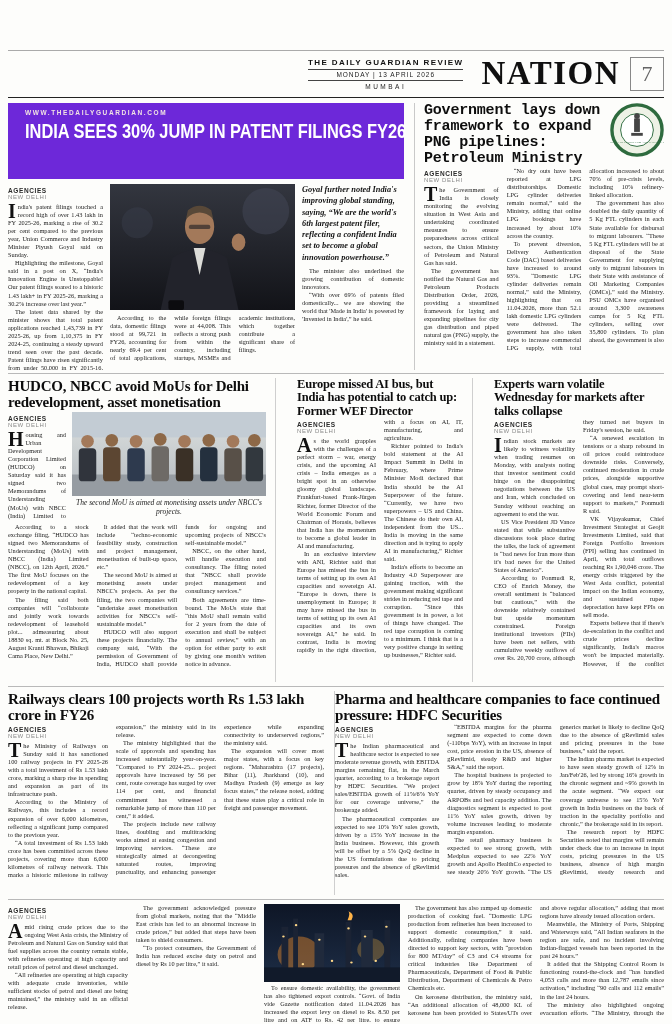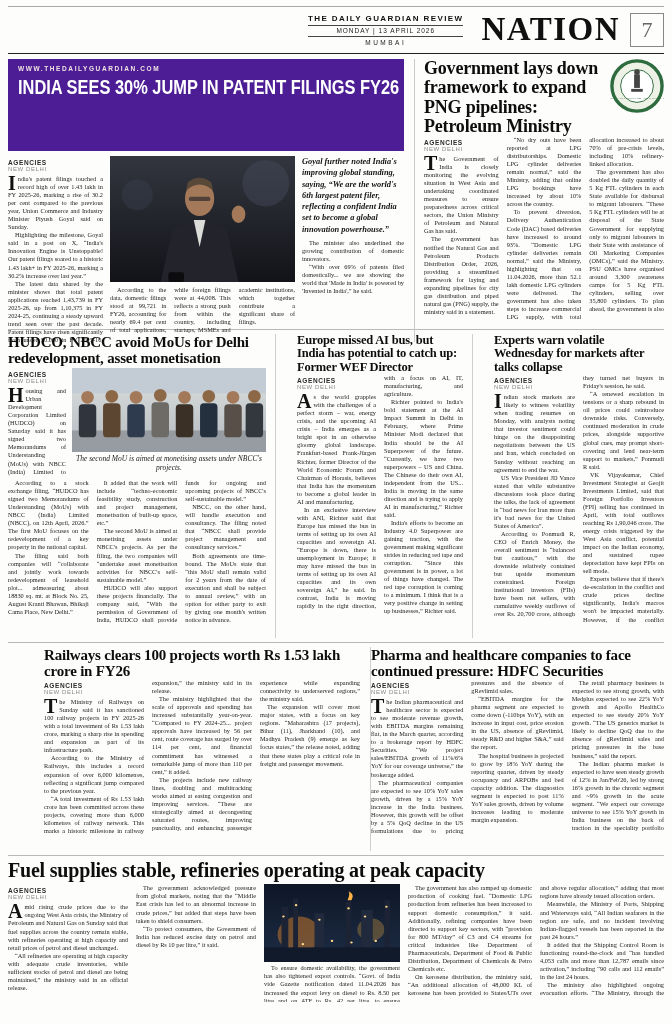--- a/index.html
+++ b/index.html
@@ -4,60 +4,60 @@
 <style>
   * { margin:0; padding:0; box-sizing:border-box; }
   html,body { background:#d9d9d9; }
   .page {
     width:672px; height:1024px; margin:0 auto; background:#fdfdfb;
     padding:6px 8px; overflow:hidden; position:relative;
     font-family:"Liberation Serif", serif; color:#1b1b1b;
   }
   
   .masthead { display:flex; align-items:center; border-top:1px solid #aaa;
-    border-bottom:1.5px solid #222; padding:4px 0 5px; height:48px; }
+    border-bottom:1.5px solid #222; padding:4px 0 5px; height:48px;margin-top:44px; }
   .mast-sp1 { flex:0 0 300px; }
   .mast-center { text-align:center; font-family:"Liberation Sans", sans-serif; }
   .paper-name { font-size:8px; font-weight:bold; letter-spacing:1.4px; color:#111; }
   .date-line { font-size:6.5px; letter-spacing:1px; color:#222; border-top:1px solid #444;
     border-bottom:1px solid #444; padding:1.5px 6px; margin:2px 0; }
   .city-line { font-size:6.5px; letter-spacing:2.5px; color:#222; }
   .mast-sp2 { flex:1; }
   .section-name { font-family:"Liberation Serif", serif; font-size:33px; font-weight:700;
     letter-spacing:1.5px; color:#101010; line-height:1; }
   .page-box { width:34px; height:34px; border:1px solid #888; margin-left:10px;
     display:flex; align-items:center; justify-content:center;
     font-size:22px; color:#666; font-weight:400; }
   
   .hdivider { border-top:1px solid #b9b9b9; margin:4px 0; }
   article { overflow:hidden; }
   .headline { font-family:"Liberation Serif", serif; font-weight:700; color:#0d0d0d;
     line-height:1.07; letter-spacing:-0.2px; }
   .h-md { font-size:15px; }
   .h-sm { font-size:12.5px; }
-  .h-png { font-size:18px; }
+  .h-png { font-size:15px;font-family:Liberation Mono, monospace; }
   .h-lg { font-size:20px; }
   .byline { font-family:"Liberation Sans", sans-serif; margin:3px 0 3px; }
   .byline .agency { font-size:6.5px; font-weight:bold; letter-spacing:.6px; color:#2b2b2b; }
   .byline .place { font-size:6px; letter-spacing:.6px; color:#8a8a8a; }
   .para { font-size:6.3px; line-height:1.28; text-align:justify; text-indent:7px;
     color:#222; }
   .cols { column-gap:8px; column-fill:auto; }
   .c2 { column-count:2; } .c3 { column-count:3; }
   .dc p:first-of-type { text-indent:0; }
   .dc p:first-of-type::first-letter { float:left; font-size:20px; line-height:15px;
     padding:1px 2px 0 0; font-weight:bold; color:#111; }
   figure { overflow:hidden; }
   figure svg { display:block; width:100%; height:100%; }
   .caption { font-style:italic; font-size:7.5px; text-align:center; color:#222;
     padding-top:2px; line-height:1.2; }
   
   .row-top { display:grid; grid-template-columns:396px 1fr; column-gap:10px;
     height:266px; margin-top:5px; }
-  .red-banner { background:#4c1d95; color:#fff; padding:6px 10px 7px; height:92px; }
+  .red-banner { background:#6d28d9; color:#fff; padding:6px 17px 7px; height:76px; }
   .site-url { font-family:"Liberation Sans", sans-serif; font-size:6.5px; font-weight:bold;
     letter-spacing:1.6px; color:#f2e3e3; margin-bottom:5px; }
   .banner-headline { font-family:"Liberation Sans", sans-serif; font-weight:700;
     font-size:20px; line-height:1; white-space:nowrap; transform:scaleX(.82);
     transform-origin:left center; color:#fff; }
   .banner-sub { font-family:"Liberation Sans", sans-serif; font-size:9.5px;
     line-height:1.22; color:#f0d7d7; margin-top:5px; width:95%; }
   .patent { margin-top:5px; height:186px; }
   .patent-grid { display:grid; grid-template-columns:95px 1fr 102px;
     grid-template-rows:126px auto; gap:4px 7px; height:100%; }
@@ -78,21 +78,21 @@
     height:304px; }
   .row-mid > article + article { border-left:1px solid #cfcfcf; padding-left:21px; }
   .hudco-top { display:flex; gap:6px; height:108px; margin-top:2px; }
   .hudco-lead { flex:0 0 58px; overflow:hidden; }
   .hudco-fig { flex:1; }
   .photo-group { height:84px; }
   .hudco-rest { height:148px; margin-top:3px; overflow:hidden; }
   .europe-body { height:244px; overflow:hidden; }
   .markets-body { height:254px; overflow:hidden; }
   
-  .row-low { display:grid; grid-template-columns:316px 1fr; column-gap:10px; height:204px;margin-left:36px; }
+  .row-low { display:grid; grid-template-columns:316px 1fr; column-gap:10px; height:204px; }
   .row-low > article + article { border-left:1px solid #cfcfcf; }
   .rail-body, .pharma-body { height:158px; overflow:hidden; }
   
   .fuel { height:152px; }
   .fuel h2 { margin-bottom:3px; }
   .fuel-body { display:flex; gap:8px; height:120px; }
   .fuel-left { flex:0 0 248px; height:118px; overflow:hidden; }
   .fuel-mid { flex:0 0 136px; }
   .photo-refinery { height:78px; }
   .fuel-mid-text { height:38px; overflow:hidden; margin-top:2px; }
@@ -320,21 +320,20 @@
           <p class="para">The retail pharmacy business is expected to see strong growth, with Medplus expected to see 22% YoY growth and Apollo HealthCo expected to see steady 20% YoY growth. “The US generics market is likely to decline QoQ due to the absence of gRevlimid sales and pricing pressures in the base business,” said the report.</p>
           <p class="para">The Indian pharma market is expected to have seen steady growth of 12% in Jan/Feb'26, led by strong 16% growth in the chronic segment and ~9% growth in the acute segment. “We expect our coverage universe to see 15% YoY growth in India business on the back of traction in the speciality portfolio and chronic,” the brokerage said in its report.</p>
           <p class="para">The research report by HDFC Securities noted that margins will remain under check due to an increase in input costs, pricing pressures in the US business, absence of high margin gRevlimid, steady research and development, and higher selling, general, and administrative expenses.</p>
         </div>
     </article>
   </div>
 
   <div class="hdivider"></div>
 
   <article class="fuel">
-    <h2 class="headline h-lg">Fuel supplies stable, refineries operating at peak capacity</h2>
     <div class="fuel-body">
       <div class="fuel-left cols c2 dc">
         <div class="byline">
           <div class="agency">AGENCIES</div>
           <div class="place">NEW DELHI</div>
         </div>
       <p class="para">Amid rising crude prices due to the ongoing West Asia crisis, the Ministry of Petroleum and Natural Gas on Sunday said that fuel supplies across the country remain stable, with refineries operating at high capacity and retail prices of petrol and diesel unchanged.</p>
           <p class="para">“All refineries are operating at high capacity with adequate crude inventories, while sufficient stocks of petrol and diesel are being maintained,” the ministry said in an official release.</p>
           <p class="para">The government acknowledged pressure from global markets, noting that the “Middle East crisis has led to an abnormal increase in crude prices,” but added that steps have been taken to shield consumers.</p>
           <p class="para">“To protect consumers, the Government of India has reduced excise duty on petrol and diesel by Rs 10 per litre,” it said.</p>

